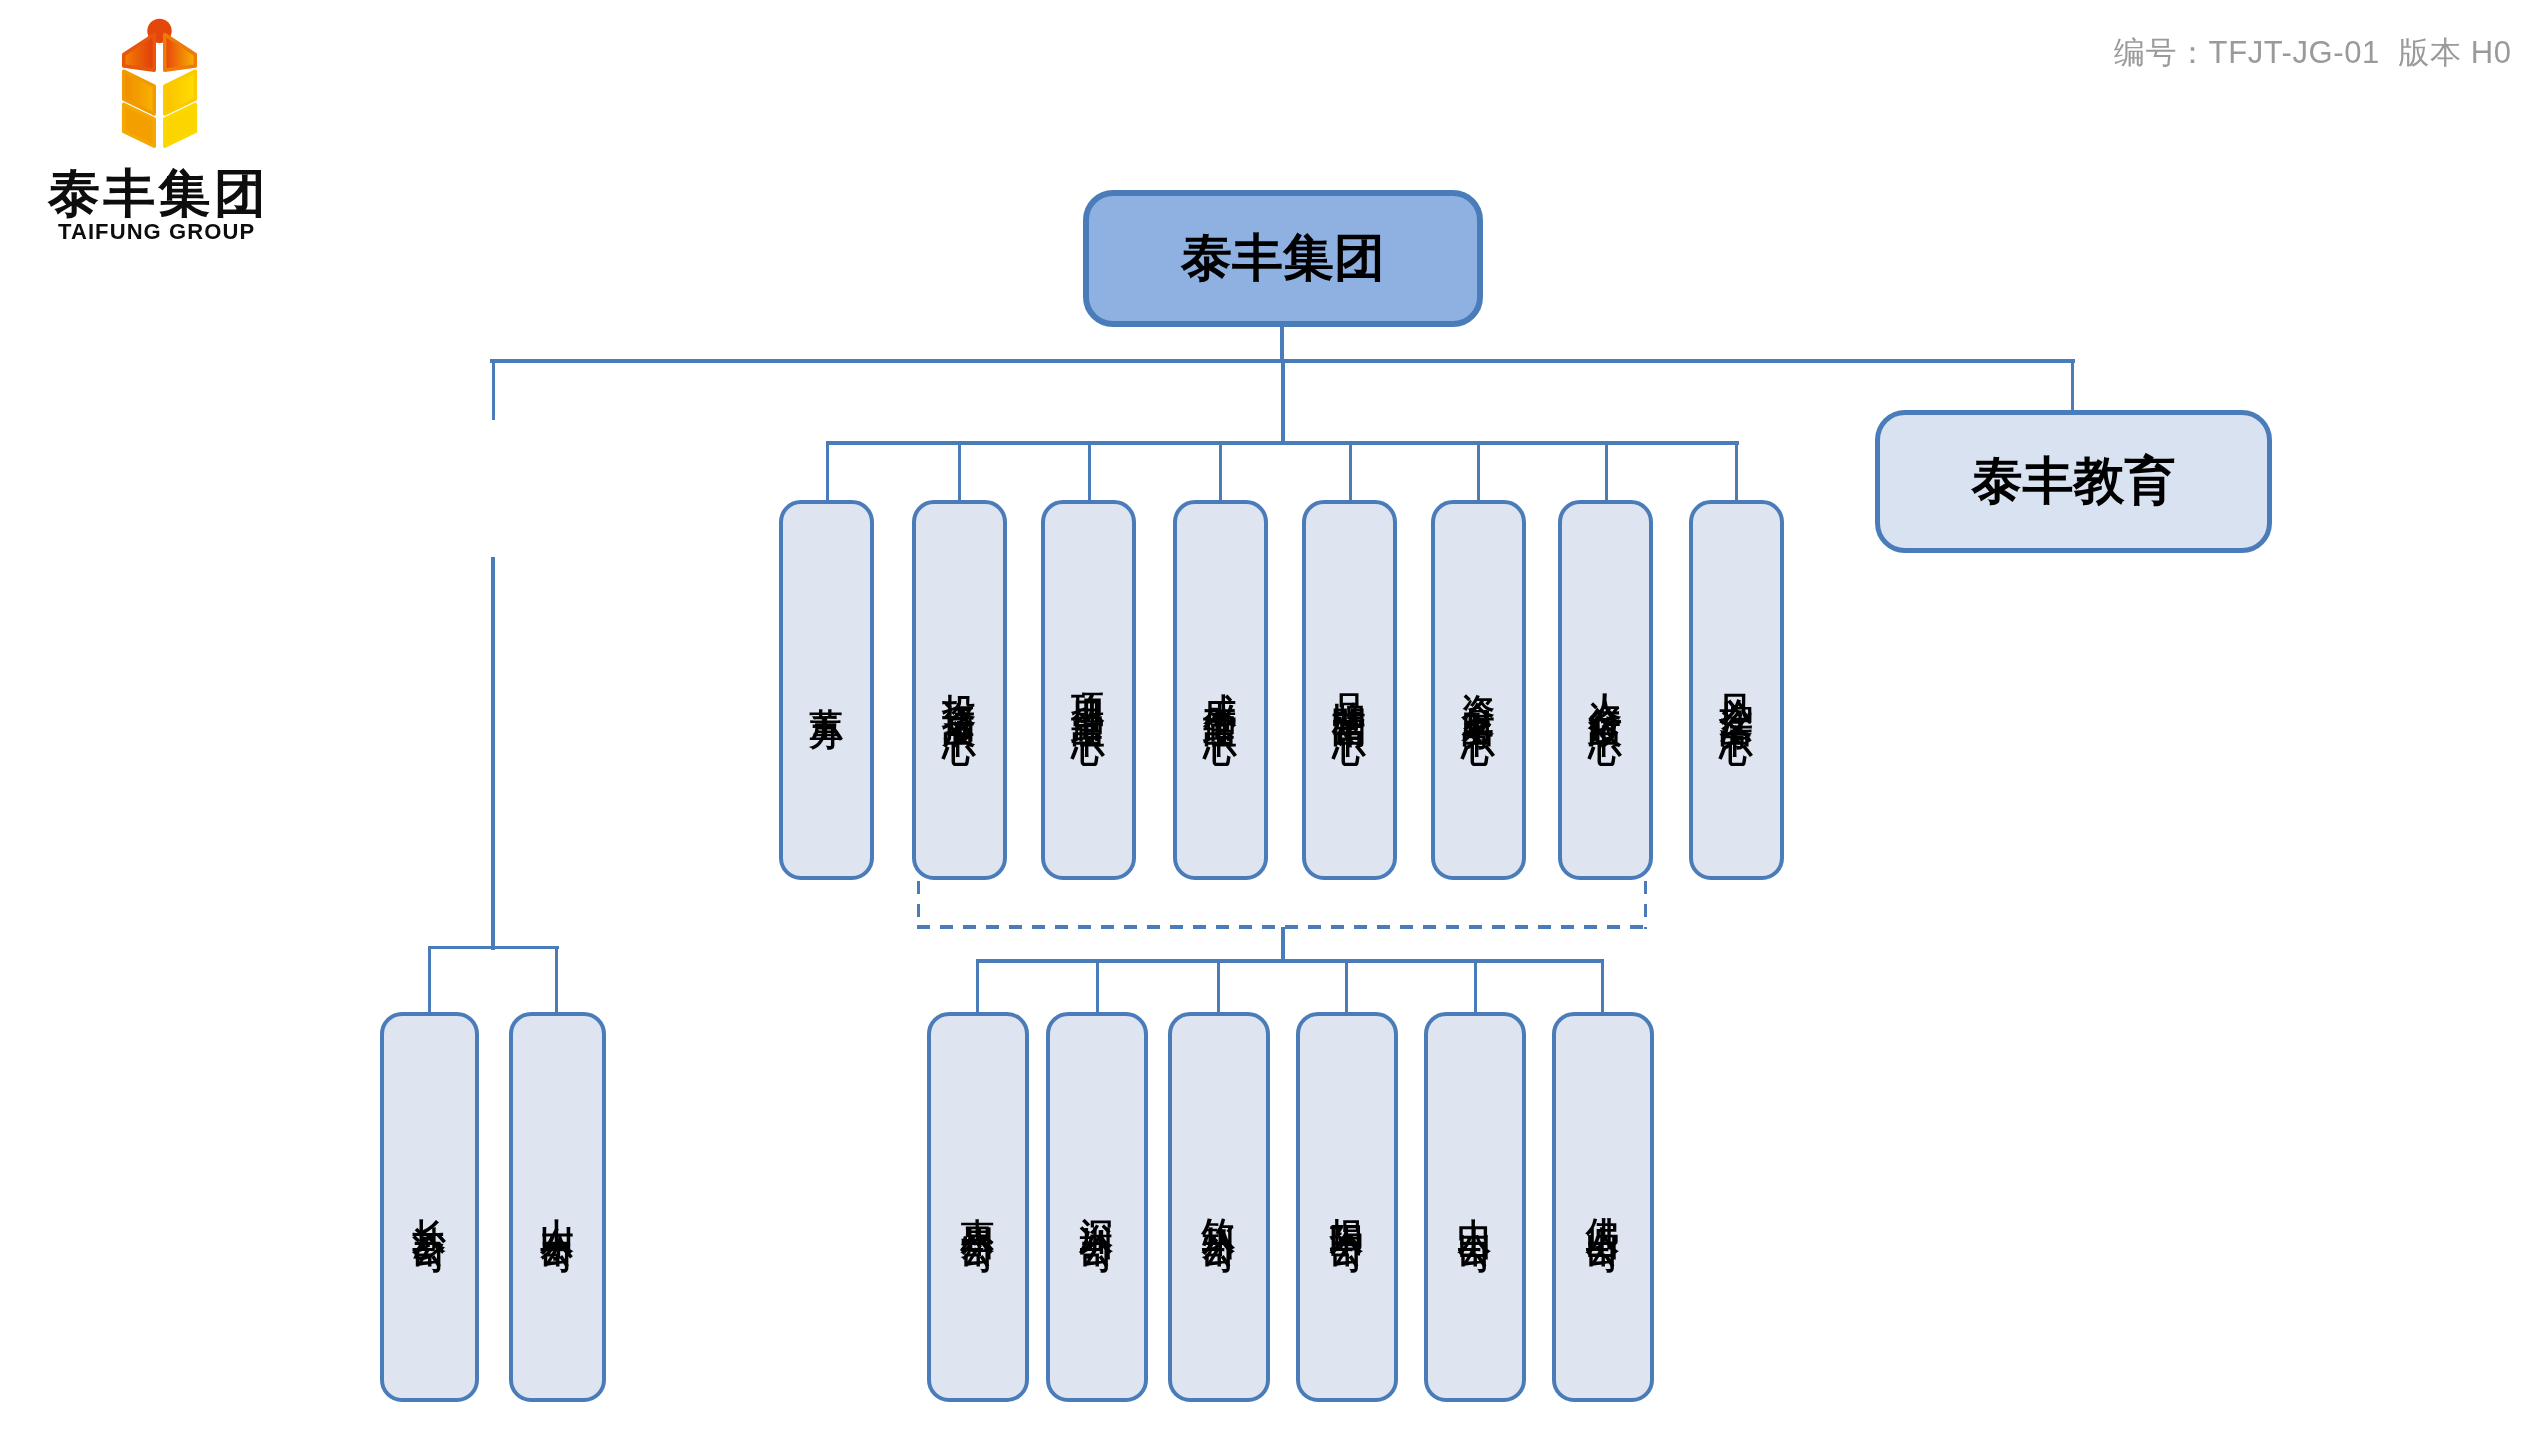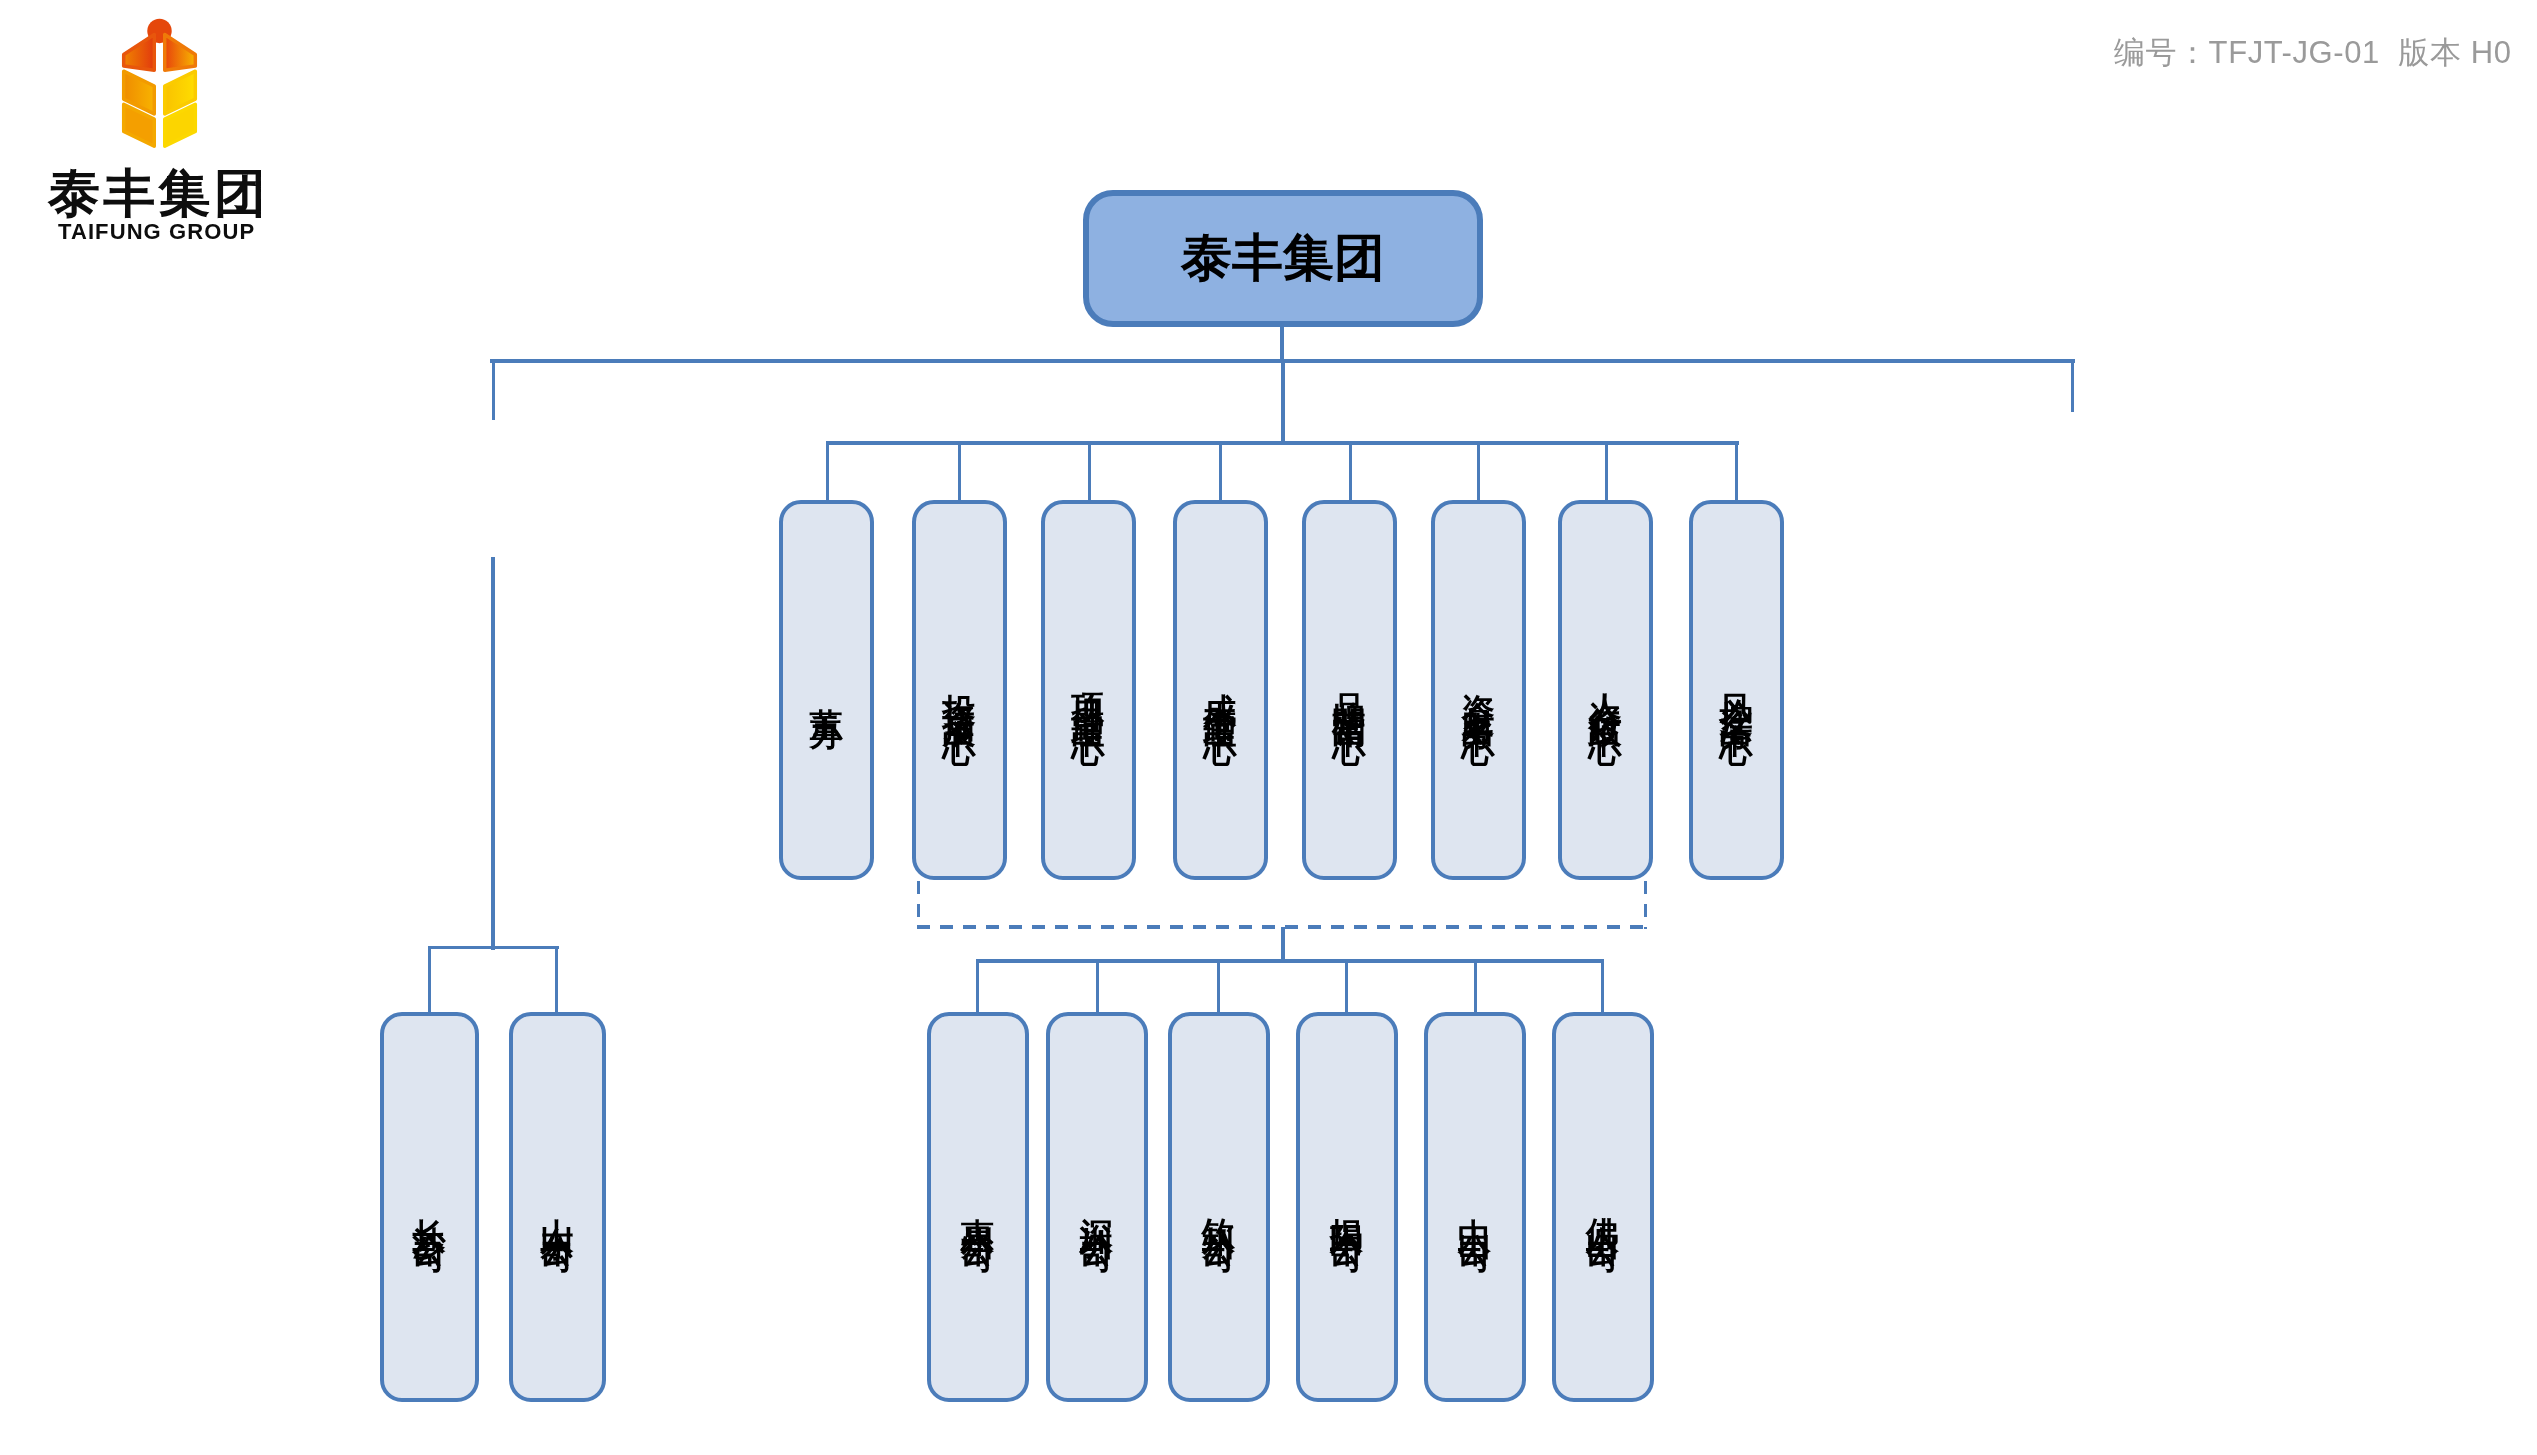--- a/index.html
+++ b/index.html
@@ -108,20 +108,23 @@
 
   <div class="ln" style="left:491px;top:557px;width:3.9px;height:393px;"></div>
   <div class="ln" style="left:428px;top:946px;width:131px;height:3.3px;"></div>
   <div class="ln" style="left:428px;top:946px;width:2.8px;height:69px;"></div>
   <div class="ln" style="left:555px;top:946px;width:2.8px;height:69px;"></div>
 
   <div class="node root" style="left:1083px;top:190px;width:400px;height:137px;">
     <span class="hlabel">泰丰集团</span>
   </div>
 
+  <div class="node big" style="left:1875px;top:410px;width:397px;height:143px;">
+    <span class="hlabel">泰丰教育</span>
+  </div>
 
   <div class="node" style="left:779px;top:500px;width:95px;height:380px;">
     <span class="vlabel">董办</span>
   </div>
   <div class="node" style="left:912px;top:500px;width:95px;height:380px;">
     <span class="vlabel">投资拓展中心</span>
   </div>
   <div class="node" style="left:1041px;top:500px;width:95px;height:380px;">
     <span class="vlabel">项目管理中心</span>
   </div>

